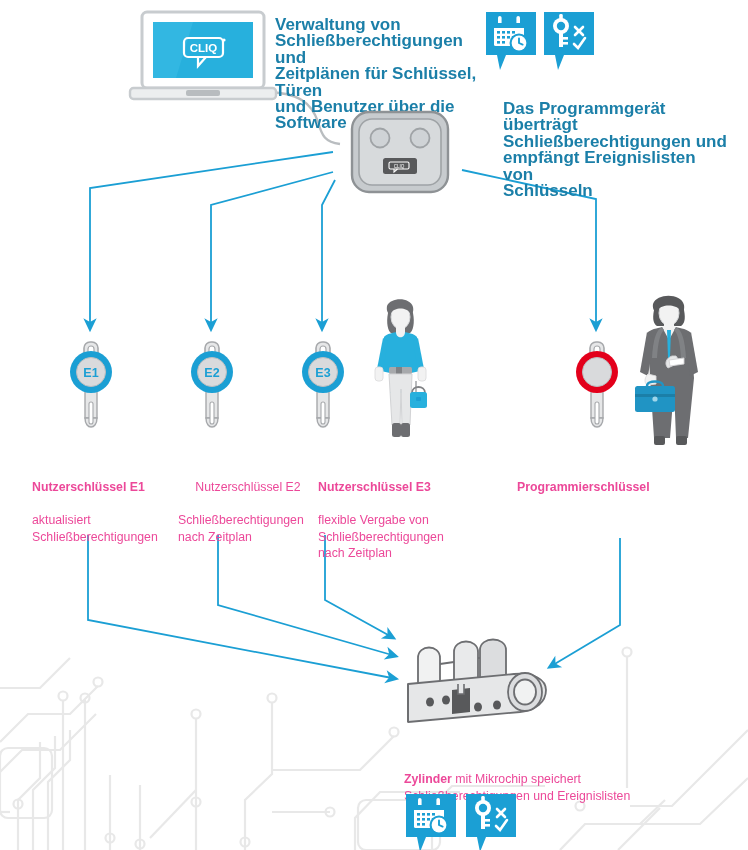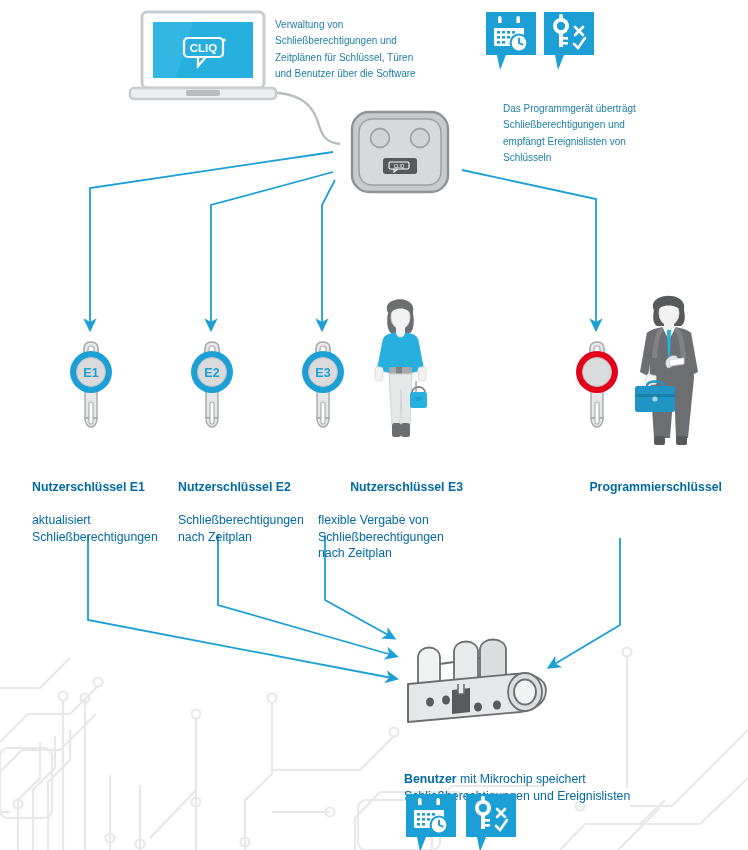--- a/index.html
+++ b/index.html
@@ -2,22 +2,22 @@
 <html><head>
 <meta charset="utf-8">
 <style>
   html,body{margin:0;padding:0;}
   body{
     width:748px;height:850px;background:#ffffff;position:relative;overflow:hidden;
     font-family:"Liberation Sans","DejaVu Sans",sans-serif;
   }
   .stage{position:absolute;left:0;top:0;width:748px;height:850px;}
   .layer{position:absolute;left:0;top:0;width:748px;height:850px;}
-  .txt{position:absolute;color:#1b7fa8;font-size:10px;line-height:16.4px;white-space:pre-line;}
-  .cap{position:absolute;color:#0369a1;font-size:12.3px;line-height:16.4px;white-space:pre-line;}
+  .txt{position:absolute;color:#1b7fa8;font-size:17px;line-height:16.4px;white-space:pre-line;font-weight:bold;}
+  .cap{position:absolute;color:#ec4899;font-size:12.3px;line-height:16.4px;white-space:pre-line;}
   .ico{position:absolute;}
 </style>
 </head>
 <body>
 
 <div class="stage">
 
   <svg class="layer" viewBox="0 0 748 850">
     <g stroke="#e8e8e8" stroke-width="2.2" fill="none">
       <path d="M0,742 L28,714 L70,714 L98,686"></path>
@@ -265,34 +265,34 @@
     <text x="29" y="37" font-family="Liberation Sans, sans-serif" font-size="12.5" font-weight="bold" fill="#e3001b" text-anchor="middle"></text>
   </svg>
 
   <div class="cap" style="left:32px;top:463px;width:140px;">
     <div style="font-weight:bold;">Nutzerschlüssel E1</div>
     <div style="white-space:pre-line;">aktualisiert
 Schließberechtigungen</div>
   </div>
 
   <div class="cap" style="left:178px;top:463px;width:140px;">
-    <div style="font-weight:bold;">Nutzerschlüssel E2</div>
+    <div style="font-weight:normal;text-align:center;">Nutzerschlüssel E2</div>
     <div style="white-space:pre-line;">Schließberechtigungen
 nach Zeitplan</div>
   </div>
 
   <div class="cap" style="left:318px;top:463px;width:145px;">
-    <div style="font-weight:bold;text-align:right;">Nutzerschlüssel E3</div>
+    <div style="font-weight:bold;">Nutzerschlüssel E3</div>
     <div style="white-space:pre-line;">flexible Vergabe von
 Schließberechtigungen
 nach Zeitplan</div>
   </div>
 
   <div class="cap" style="left:517px;top:463px;width:205px;">
-    <div style="font-weight:bold;text-align:right;">Programmierschlüssel</div>
+    <div style="font-weight:bold;">Programmierschlüssel</div>
   </div>
 
   <svg class="ico" style="left:394px;top:628px;" width="168" height="112" viewBox="0 0 168 112">
     <g stroke="#6d6e71" stroke-width="1.8" fill="#e6e7e8" stroke-linejoin="round">
       <path d="M24,30 C24,16 46,16 46,30 L46,62 L24,62 Z" fill="#f1f2f2"></path>
       <path d="M60,24 C60,10 84,10 84,24 L84,60 L60,60 Z" fill="#e9eaeb"></path>
       <path d="M86,22 C86,8 112,8 112,22 L112,58 L86,58 Z" fill="#dcdddf"></path>
       <path d="M14,56 L120,46 C140,44 152,52 152,62 C152,74 142,82 126,84 L14,94 Z" fill="#e6e7e8"></path>
       <path d="M14,56 L14,94"></path>
       <ellipse cx="131" cy="64" rx="17" ry="19" fill="#dcdddf"></ellipse>
@@ -304,21 +304,21 @@
     <path d="M64,56 L64,66 L70,66 L70,56" fill="#e6e7e8" stroke="#6d6e71" stroke-width="1.6"></path>
     <g fill="#58595b">
       <ellipse cx="36" cy="74" rx="4" ry="4.6"></ellipse>
       <ellipse cx="52" cy="72" rx="4" ry="4.6"></ellipse>
       <ellipse cx="84" cy="79" rx="4" ry="4.6"></ellipse>
       <ellipse cx="103" cy="77" rx="4" ry="4.6"></ellipse>
     </g>
   </svg>
 
   <div class="cap" style="left:404px;top:755px;width:300px;">
-    <span style="font-weight:bold;">Benutzer</span><span style="white-space:pre-line;"> mit Mikrochip speichert
+    <span style="font-weight:bold;">Zylinder</span><span style="white-space:pre-line;"> mit Mikrochip speichert
 Schließberechtigungen und Ereignislisten</span>
   </div>
 
   <svg class="ico" style="left:404px;top:792px;" width="54" height="62" viewBox="0 0 54 62">
     <path d="M2,2 H52 V45 H22 L16,60 L13,45 H2 Z" fill="#1b9fd4"></path>
     <g fill="#ffffff">
       <rect x="10" y="13" width="30" height="23" rx="1.5"></rect>
       <rect x="14" y="6" width="3.6" height="9" rx="1.8"></rect>
       <rect x="32.4" y="6" width="3.6" height="9" rx="1.8"></rect>
     </g>

